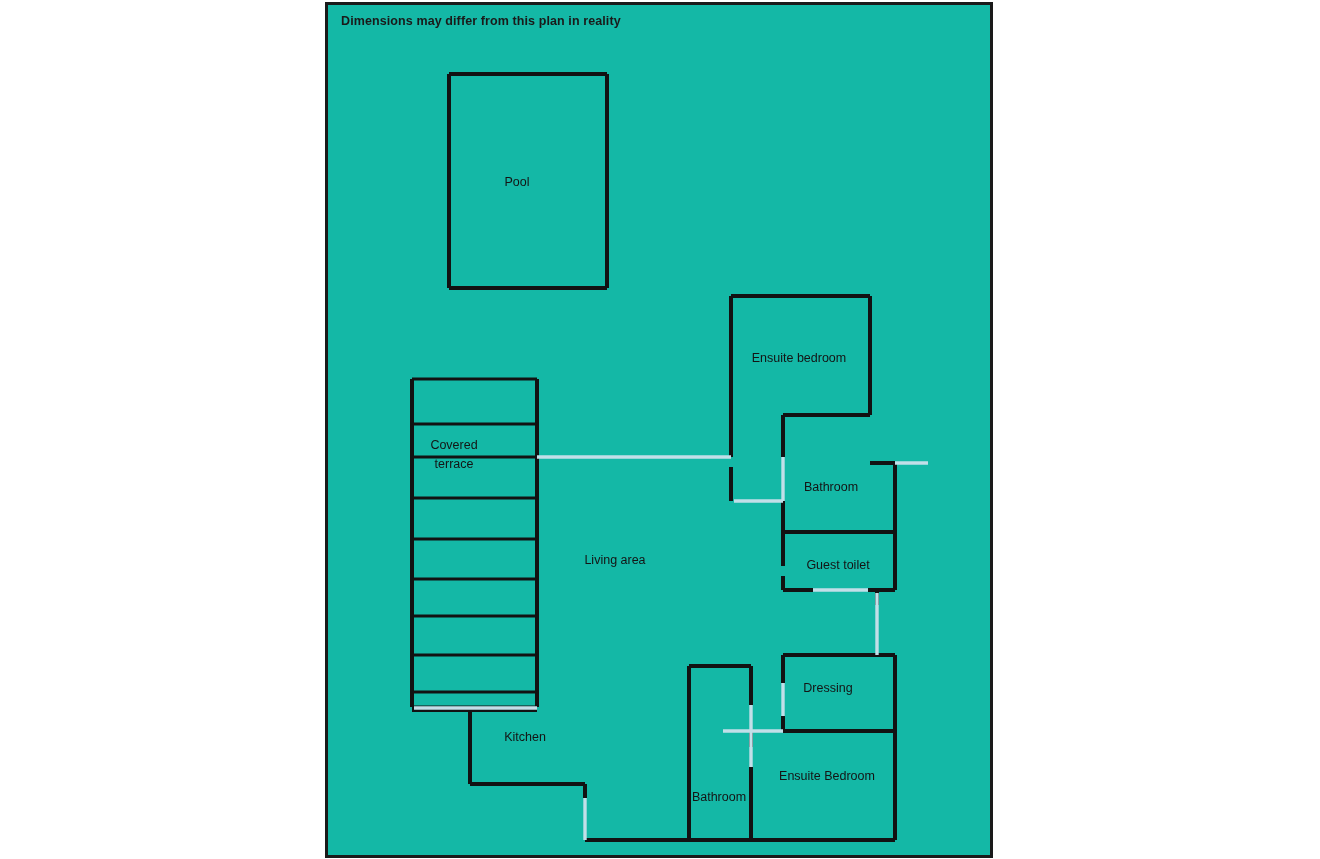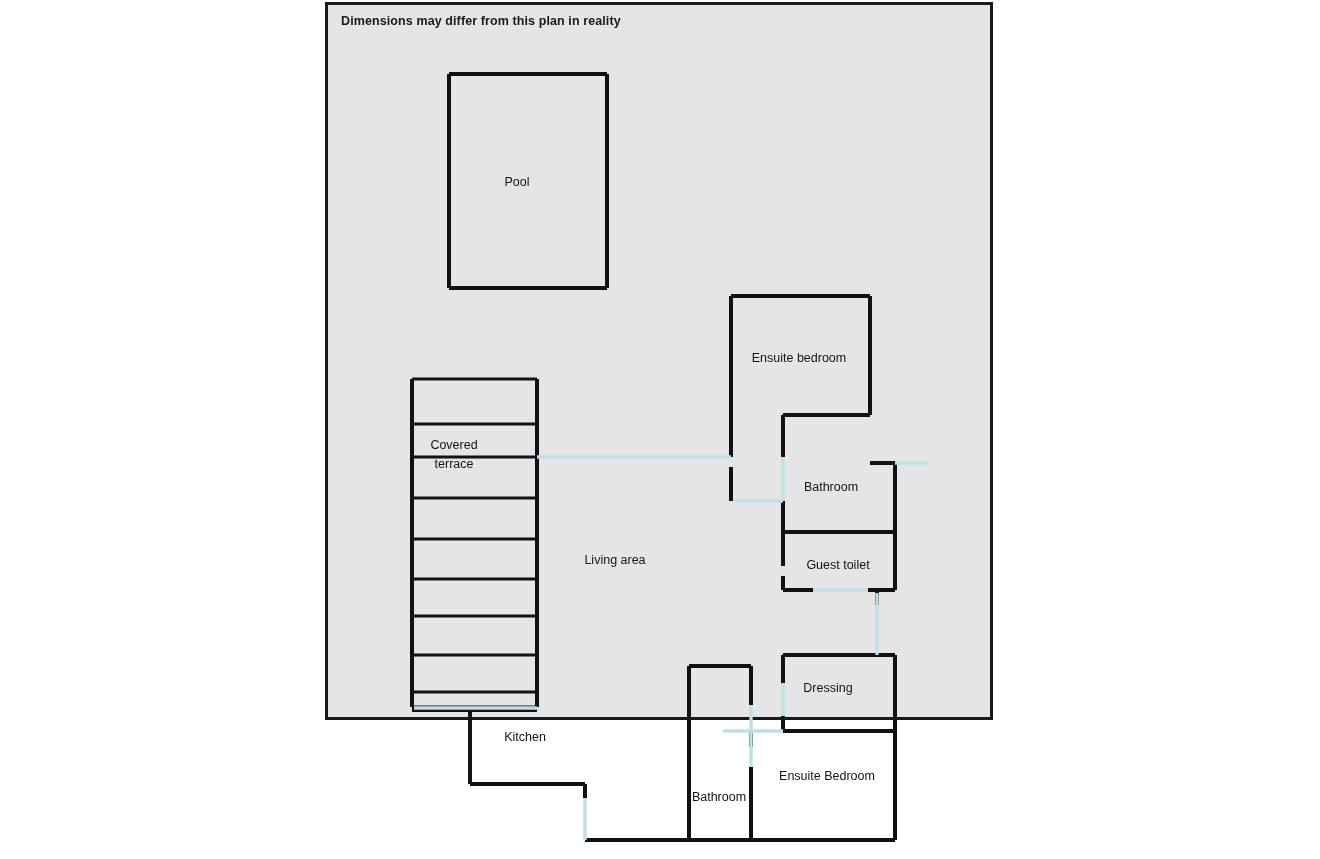--- a/index.html
+++ b/index.html
@@ -17,23 +17,23 @@
     position: relative;
     width: 1320px;
     height: 859px;
     background: #ffffff;
   }
   #floorplan-frame {
     position: absolute;
     left: 325px;
     top: 2px;
     width: 668px;
-    height: 718px;
+    height: 856px;
     border: 3px solid #1a1a1a;
-    background: #e5e5e5;
+    background: #14b8a6;
     box-sizing: border-box;
   }
   #plan-note {
     position: absolute;
     left: 13px;
     top: 9px;
     font-size: 12.5px;
     font-weight: bold;
     color: #1a1a1a;
     letter-spacing: 0.1px;

